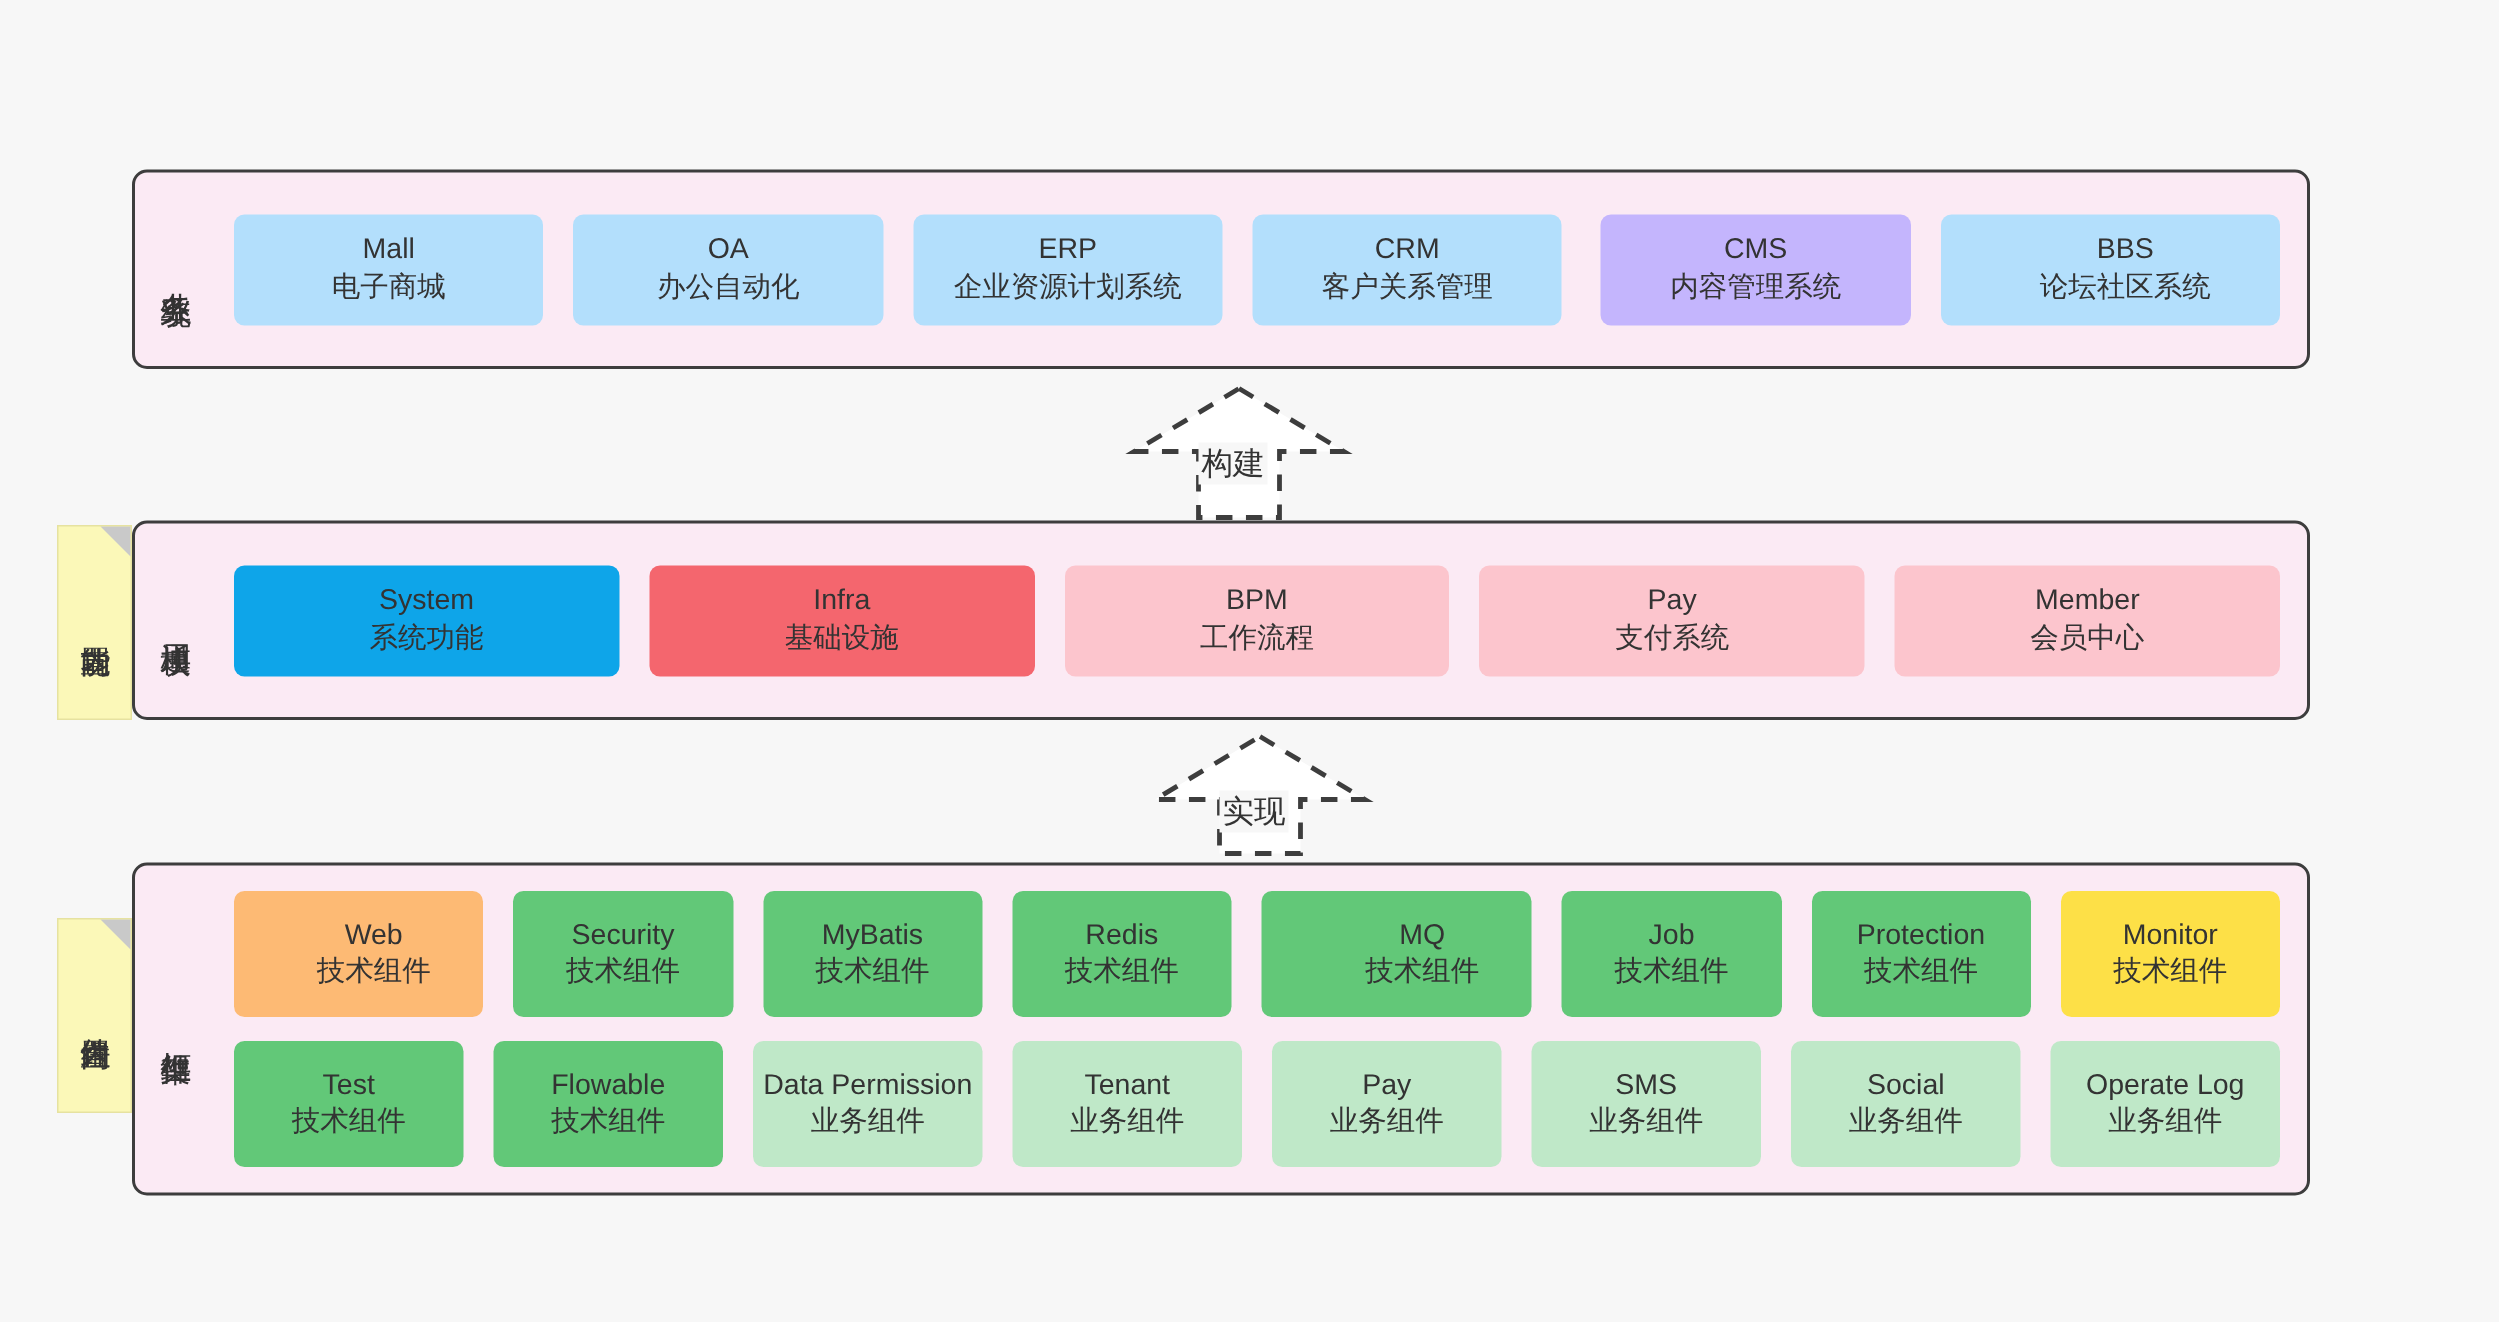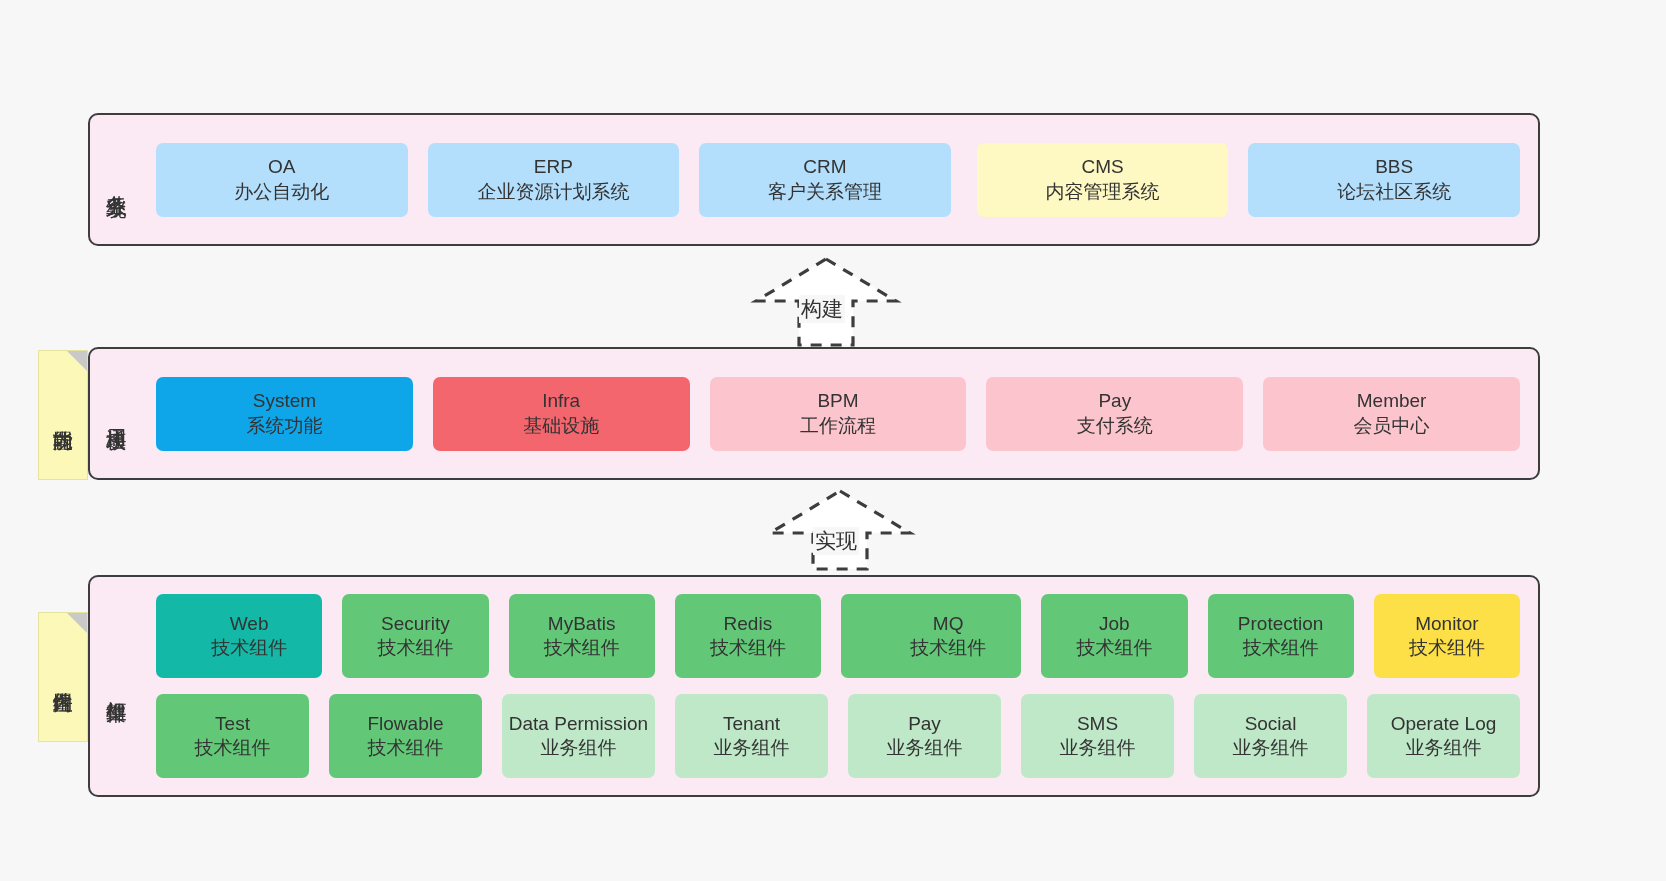--- a/index.html
+++ b/index.html
@@ -126,32 +126,36 @@
 </style>
 </head>
 <body>
 
 <div id="canvas">
     <div class="layer" style="left: 88px; top: 113px; width: 1452px; height: 133px; background: rgb(251, 234, 244); border-color: rgb(61, 61, 61);">
       <div class="layer-title">业务系统</div>
       <div class="cells-col">
         <div class="row" style="height: 74px;">
           <div class="cell" style="background: rgb(179, 223, 252);">
+            <span class="en">Mall</span>
+            <span class="cn">电子商城</span>
+          </div>
+          <div class="cell" style="background: rgb(179, 223, 252);">
             <span class="en">OA</span>
             <span class="cn">办公自动化</span>
           </div>
           <div class="cell" style="background: rgb(179, 223, 252);">
             <span class="en">ERP</span>
             <span class="cn">企业资源计划系统</span>
           </div>
           <div class="cell" style="background: rgb(179, 223, 252);">
             <span class="en">CRM</span>
             <span class="cn">客户关系管理</span>
           </div>
-          <div class="cell" style="background: #fef9c3; margin-left: 16px;">
+          <div class="cell" style="background: #c4b5fd; margin-left: 16px;">
             <span class="en">CMS</span>
             <span class="cn">内容管理系统</span>
           </div>
           <div class="cell" style="background: rgb(179, 223, 252); padding-left: 24px;">
             <span class="en">BBS</span>
             <span class="cn">论坛社区系统</span>
           </div>
         </div>
       </div>
     </div>
@@ -180,21 +184,21 @@
             <span class="cn">会员中心</span>
           </div>
         </div>
       </div>
     </div>
     <div class="note" style="left: 38px; top: 350px; width: 50px; height: 130px; background: rgb(251, 248, 184);">内置功能<span class="fold"></span></div>
     <div class="layer" style="left: 88px; top: 575px; width: 1452px; height: 222px; background: rgb(251, 234, 244); border-color: rgb(61, 61, 61);">
       <div class="layer-title">框架组件</div>
       <div class="cells-col">
         <div class="row" style="height: 84px;">
-          <div class="cell" style="background: #14b8a6; padding-left: 24px;">
+          <div class="cell" style="background: #fdba74; padding-left: 24px;">
             <span class="en">Web</span>
             <span class="cn">技术组件</span>
           </div>
           <div class="cell" style="background: rgb(98, 200, 120);">
             <span class="en">Security</span>
             <span class="cn">技术组件</span>
           </div>
           <div class="cell" style="background: rgb(98, 200, 120);">
             <span class="en">MyBatis</span>
             <span class="cn">技术组件</span>

